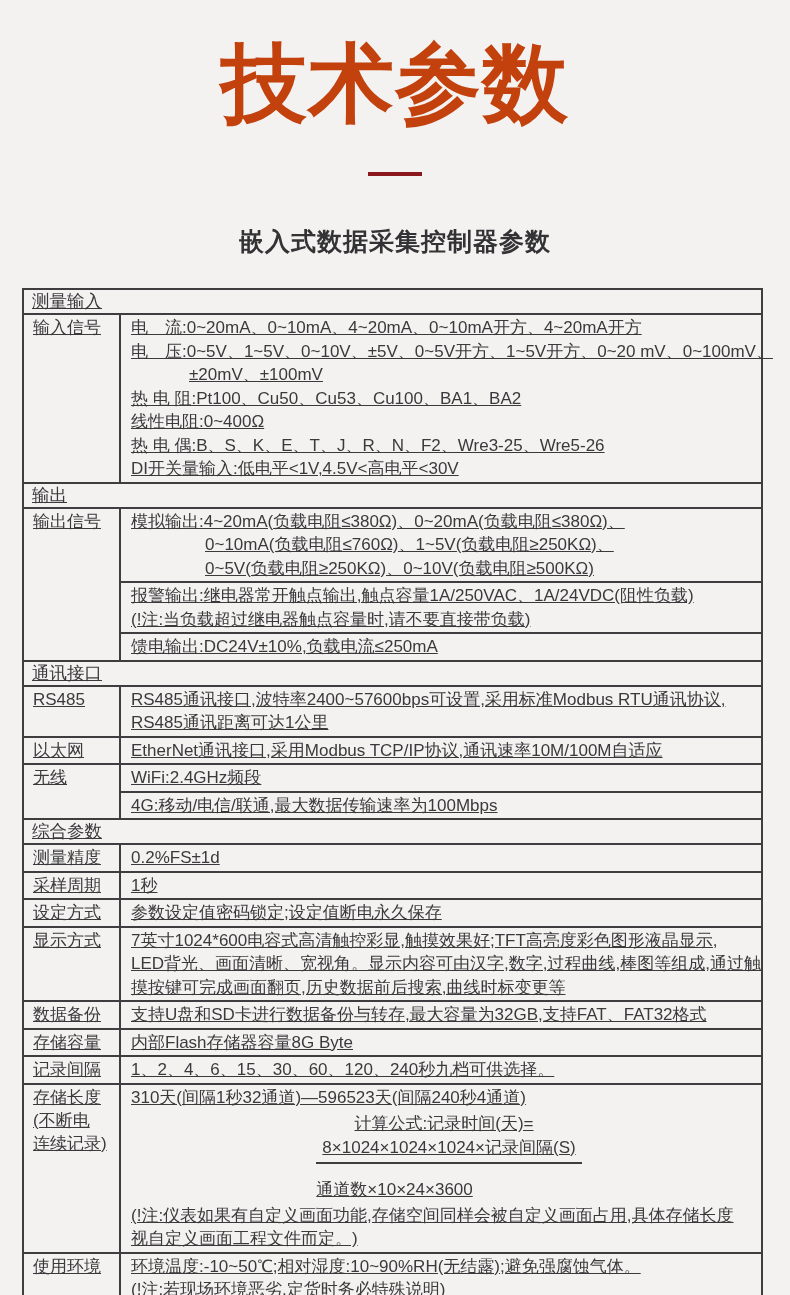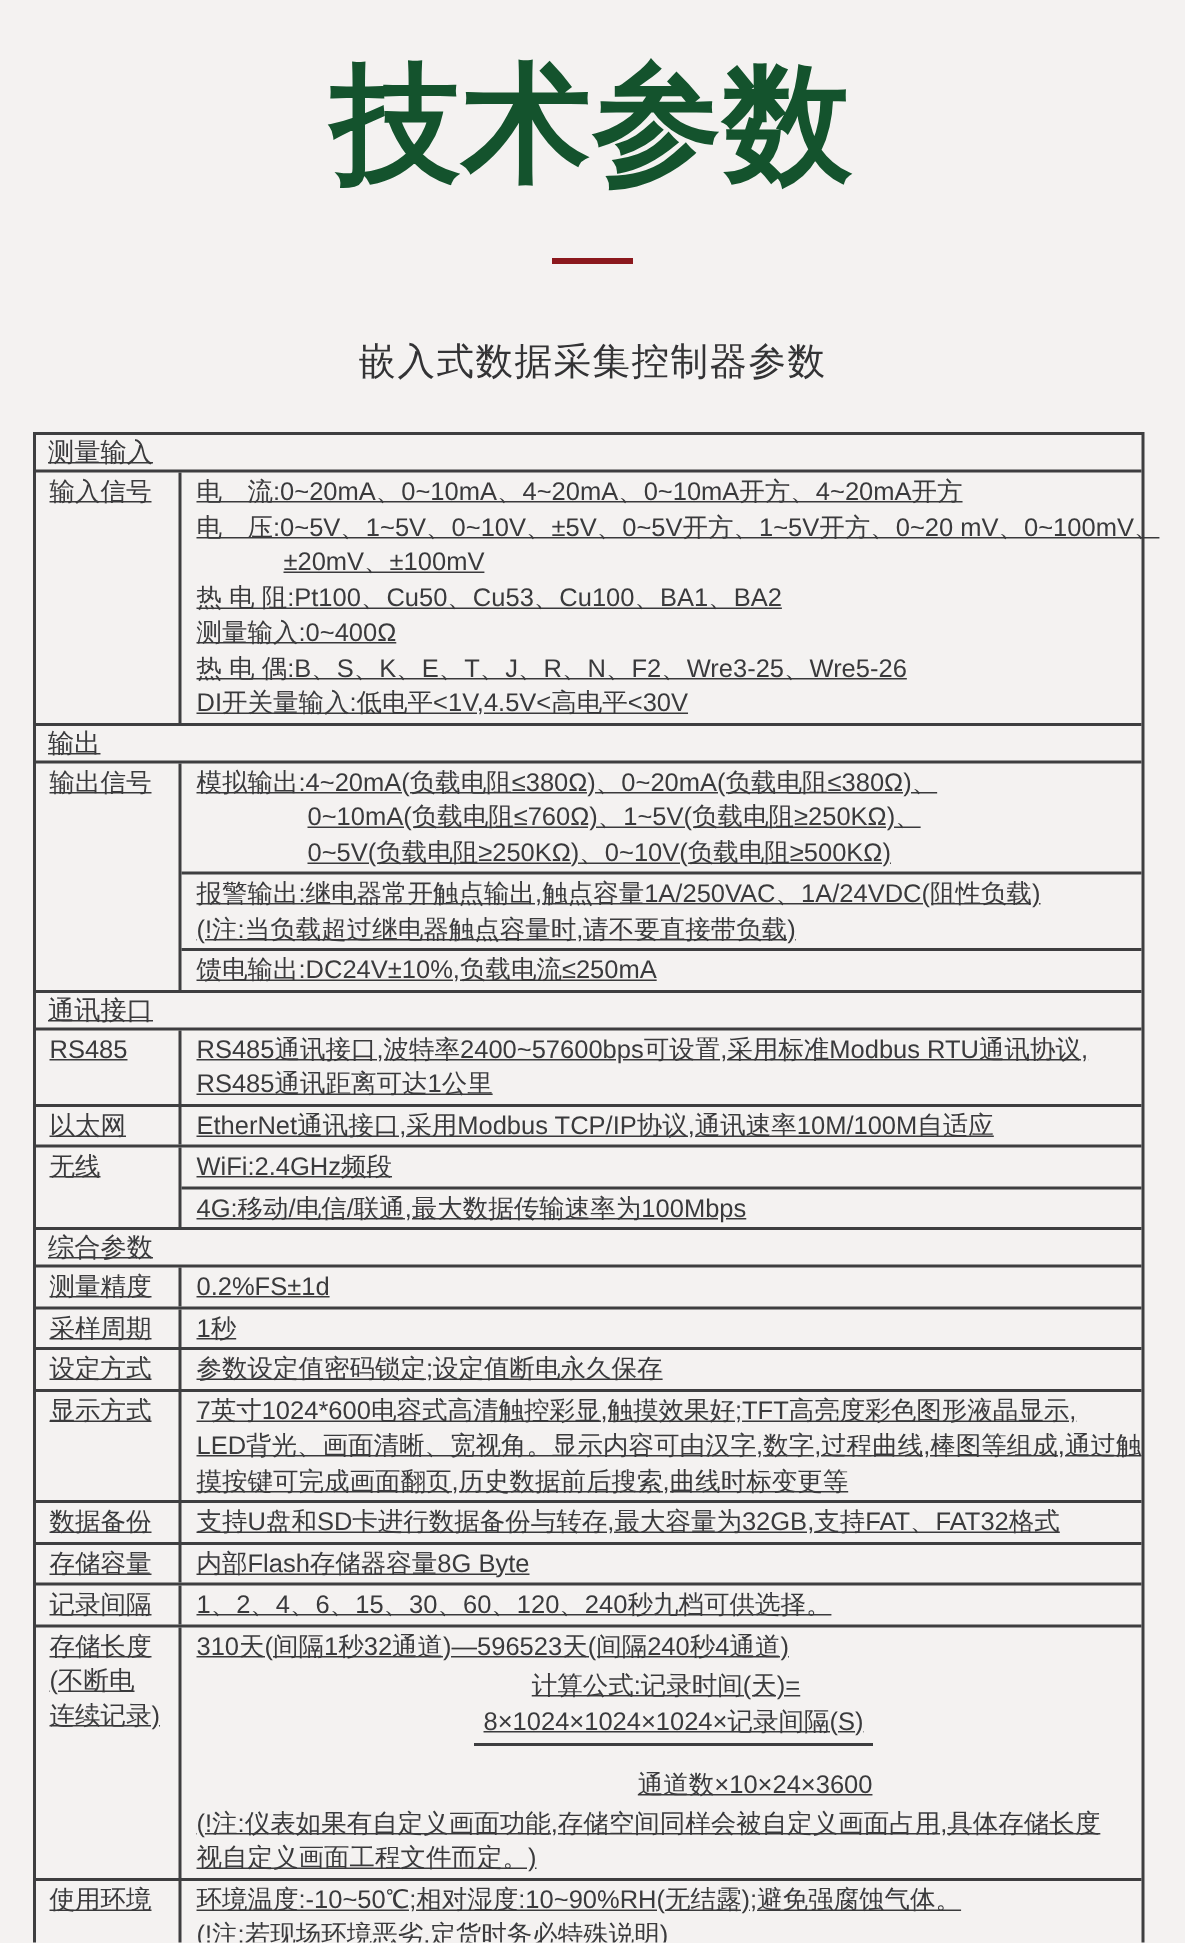--- a/index.html
+++ b/index.html
@@ -9,31 +9,31 @@
     background: #F4F2F1;
     color: #3A3A3C;
     font-family: "Liberation Sans", sans-serif;
   }
   .page { width: 790px; height: 1295px; overflow: hidden; }
 
   .page-title {
     margin: 0; padding-top: 36px;
     font-size: 86px; line-height: 94px;
     font-weight: 900; text-align: center;
-    color: #14532d; letter-spacing: 1px;
+    color: #c2410c; letter-spacing: 1px;
   }
   .accent-line {
     width: 54px; height: 4px;
     margin: 42px auto 0;
     background: #8B181D;
   }
   .subtitle {
     margin: 50px 0 0; padding: 0;
     font-size: 25px; line-height: 30px;
-    font-weight: 400; text-align: center;
+    font-weight: 700; text-align: center;
     color: #333335; letter-spacing: 1px;
   }
 
   .spec-table {
     margin: 32px 0 0 22px;
     width: 741px;
     border: 2px solid #3E3E40;
     font-size: 17px;
   }
   .row { display: flex; align-items: stretch; text-decoration: underline; }
@@ -54,21 +54,21 @@
 
   .ln { white-space: nowrap; }
   .indent-v { padding-left: 58px; }   
   .indent-a { padding-left: 74px; }   
 
   .sub { padding: 1px 4px 1px 10px; line-height: 23.5px; }
   .sub + .sub { border-top: 2px solid #3E3E40; }
 
   .formula-line { display: flex; align-items: center; padding: 3px 0 2px; flex-direction: column; }
   .formula-prefix { white-space: nowrap; }
-  .fraction { display: inline-block; text-align: right; margin-left: 10px; }
+  .fraction { display: inline-block; text-align: left; margin-left: 10px; }
   .fraction .num {
     display: block; padding: 0 6px 2px;
     border-bottom: 2px solid #3E3E40;
     line-height: 24px; white-space: nowrap;
   }
   .fraction .den { display: block; padding-top: 14px; line-height: 24px; white-space: nowrap; }
 </style>
 </head>
 <body>
 
@@ -84,21 +84,21 @@
       <div class="section-cell">测量输入</div>
     </div>
 
     <div class="row">
       <div class="cl">输入信号</div>
       <div class="cc">
         <div class="ln">电　流:0~20mA、0~10mA、4~20mA、0~10mA开方、4~20mA开方</div>
         <div class="ln">电　压:0~5V、1~5V、0~10V、±5V、0~5V开方、1~5V开方、0~20 mV、0~100mV、</div>
         <div class="ln indent-v">±20mV、±100mV</div>
         <div class="ln">热 电 阻:Pt100、Cu50、Cu53、Cu100、BA1、BA2</div>
-        <div class="ln">测量输入:0~400Ω</div>
+        <div class="ln">线性电阻:0~400Ω</div>
         <div class="ln">热 电 偶:B、S、K、E、T、J、R、N、F2、Wre3-25、Wre5-26</div>
         <div class="ln">DI开关量输入:低电平&lt;1V,4.5V&lt;高电平&lt;30V</div>
       </div>
     </div>
 
     <div class="row">
       <div class="section-cell">输出</div>
     </div>
 
     <div class="row">

